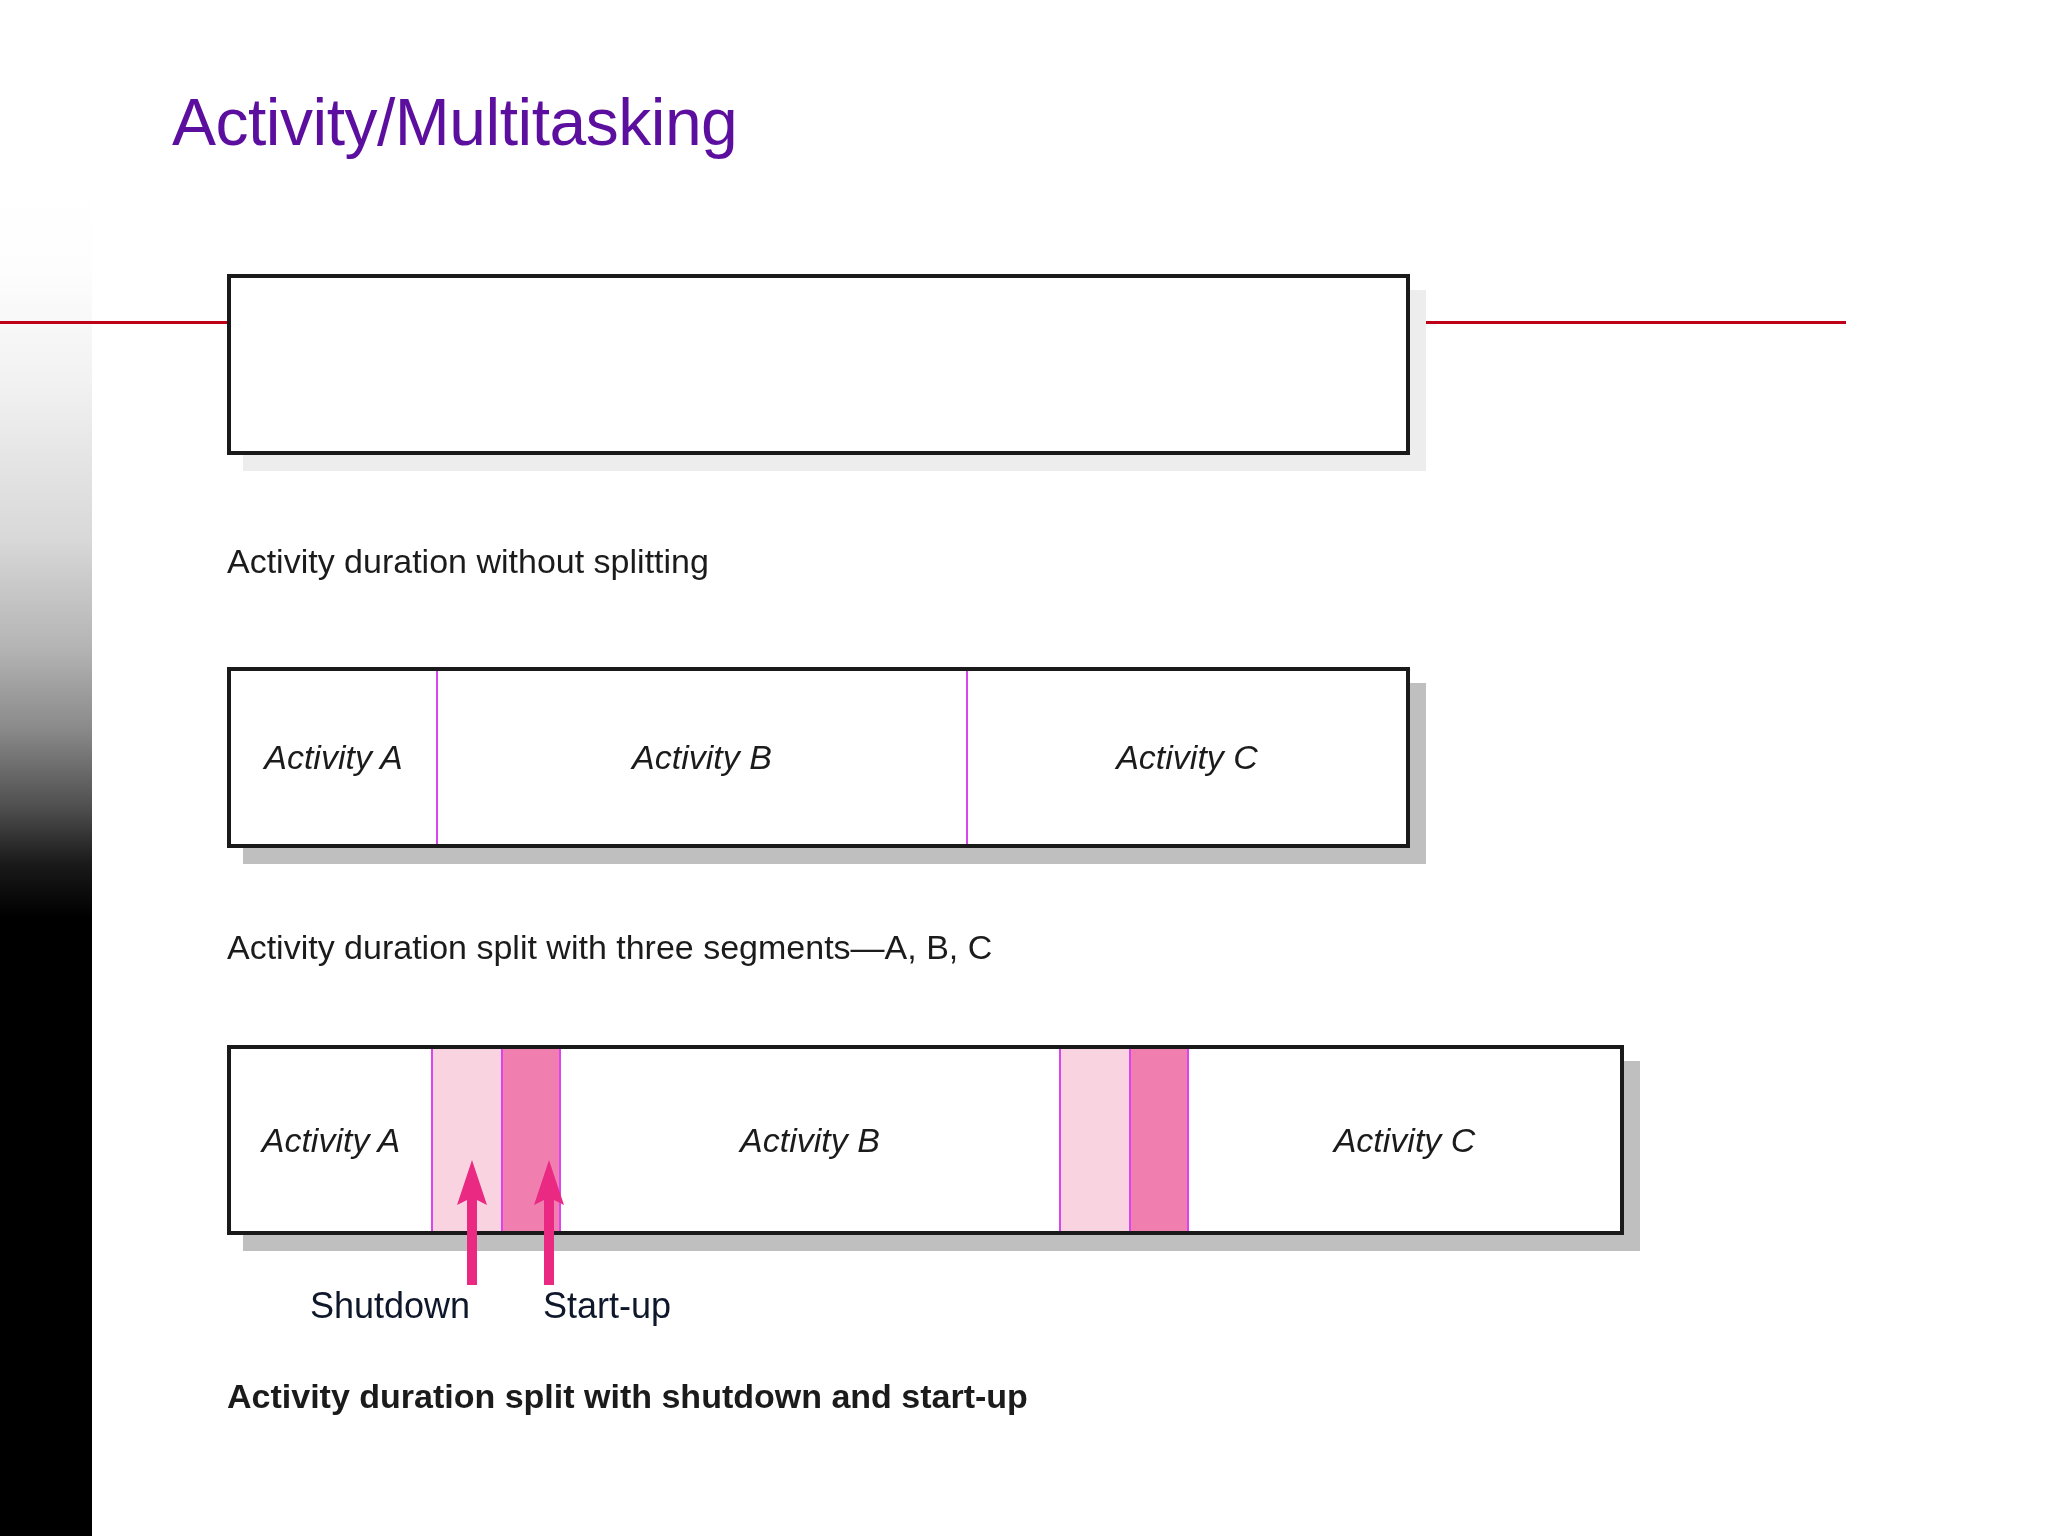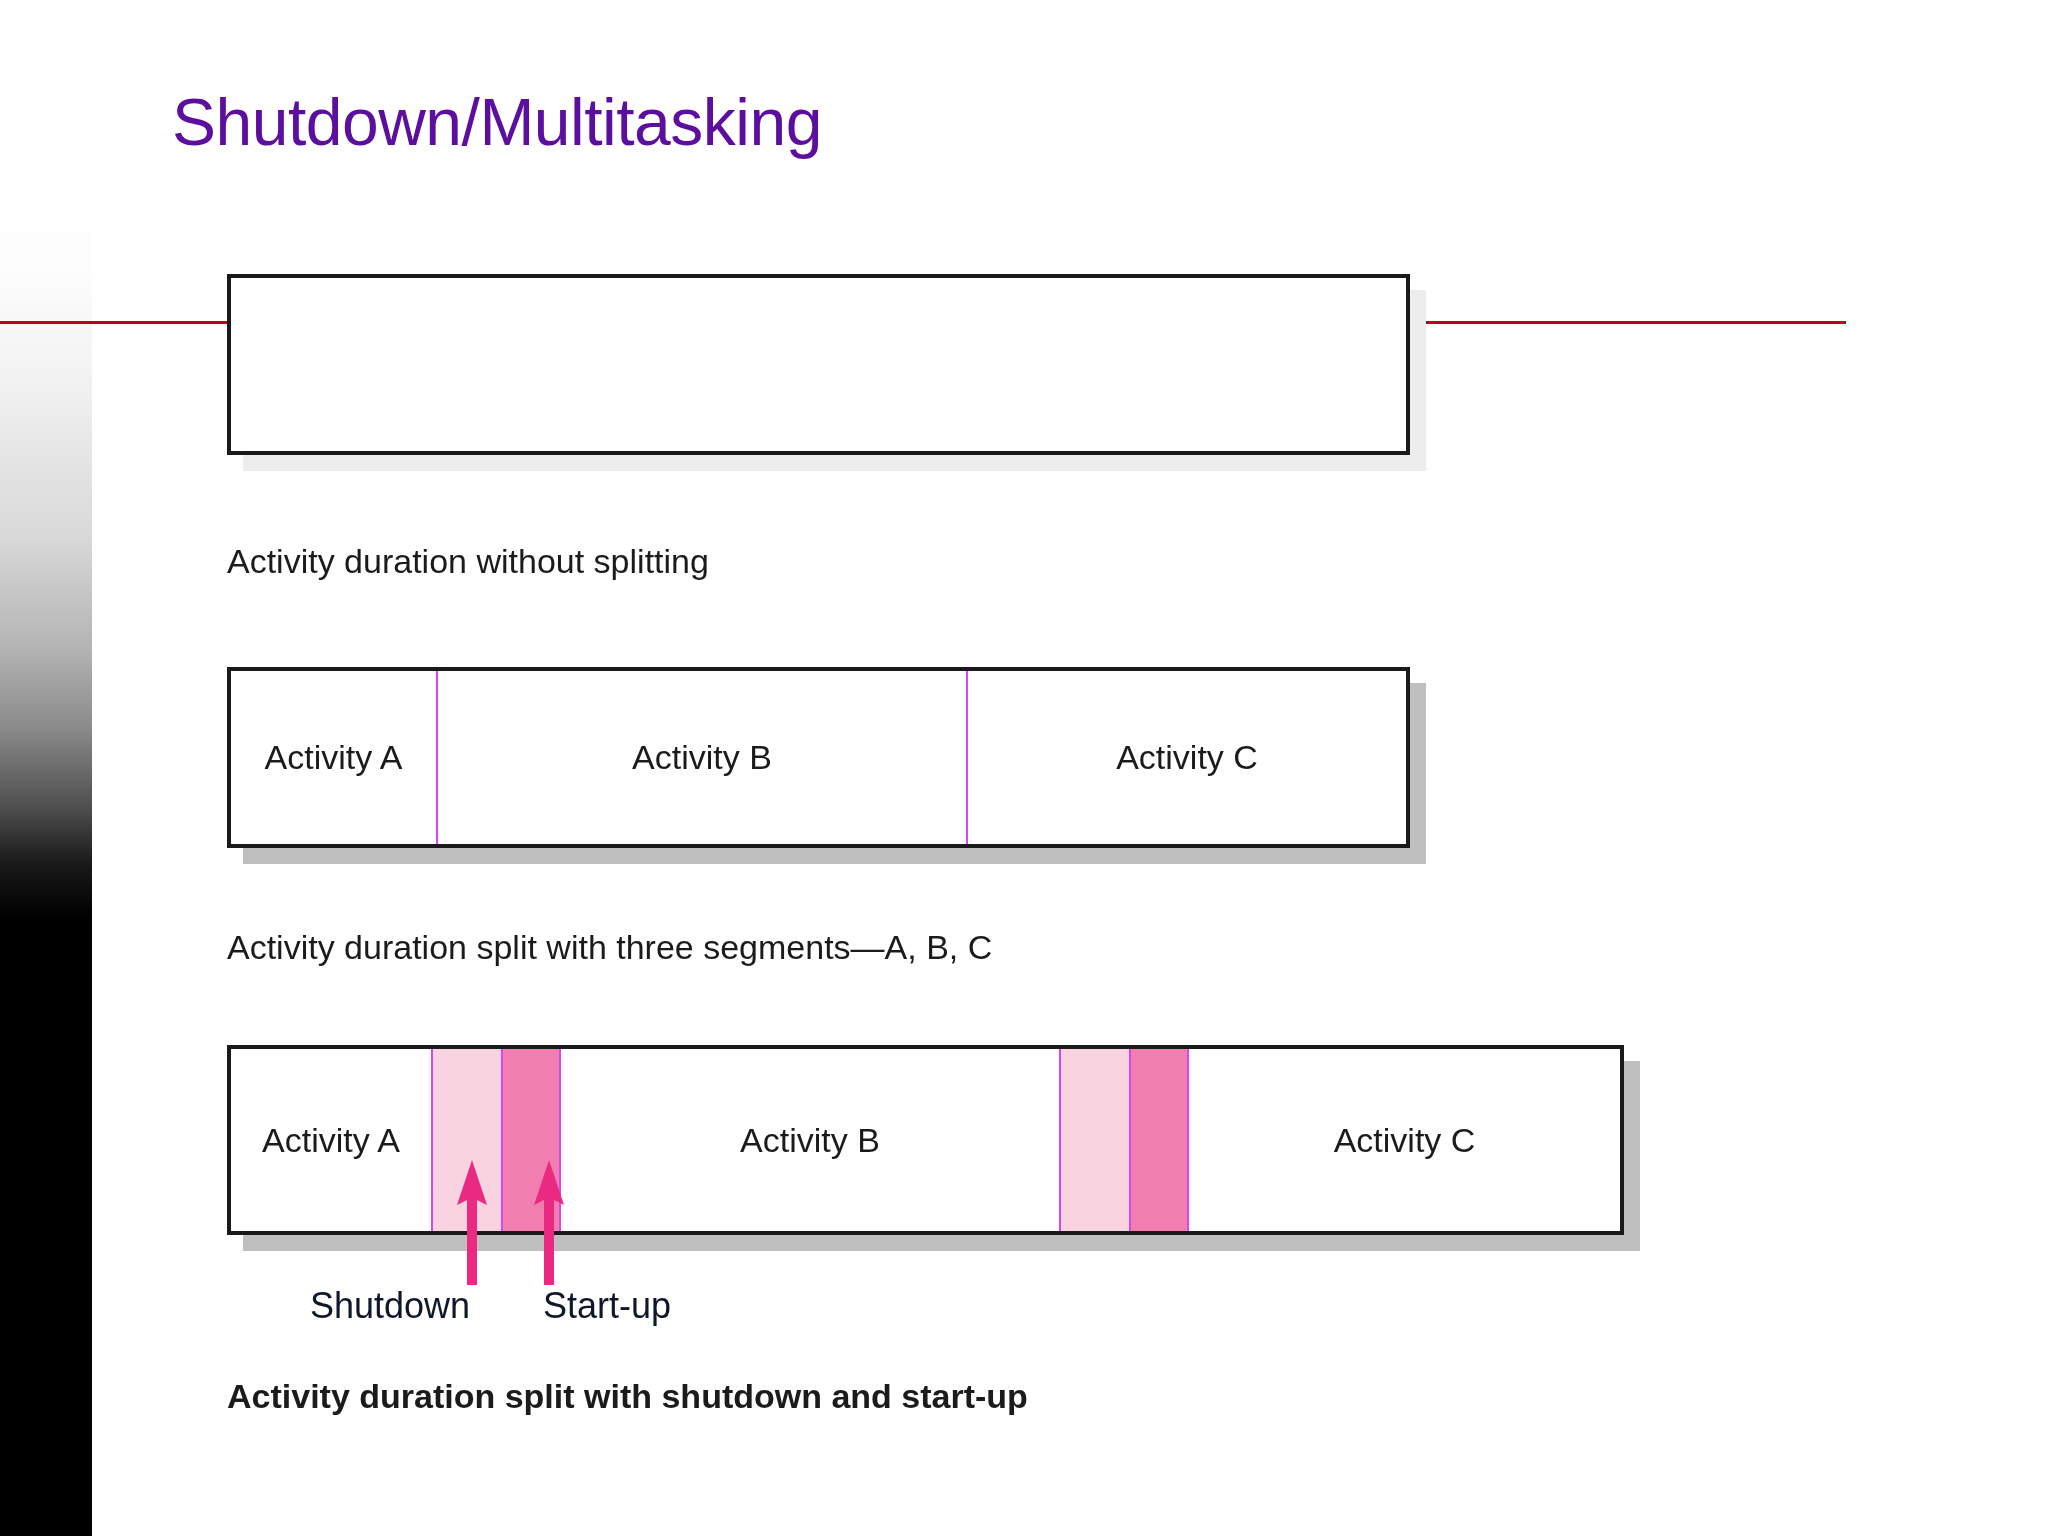--- a/index.html
+++ b/index.html
@@ -64,20 +64,21 @@
   }
   .bar-shadow.light { background: #ededed; }
 
   .bar {
     position: absolute;
     box-sizing: border-box;
     background: #14b8a6;
     border: 4px solid #1a1a1a;
     display: flex;
     align-items: center;
+    font-style: italic;
   }
 
   .seg {
     position: relative;
     height: 100%;
     box-sizing: border-box;
     display: flex;
     align-items: center;
     justify-content: center;
     background: #ffffff;
@@ -114,21 +115,21 @@
     color: #0f172a;
     white-space: nowrap;
   }
 </style>
 </head>
 <body>
 
 <div class="left-band"></div>
 <div class="red-rule"></div>
 
-<div class="slide-title">Shutdown/Multitasking</div>
+<div class="slide-title">Activity/Multitasking</div>
 
 <div class="bar-shadow light" style="left:243px; top:290px; width:1183px; height:181px;"></div>
 
 <div class="bar" style="left:227px; top:274px; width:1183px; height:181px;">
   <div class="seg" style="width:100%;">
     <span class="seg-label"></span>
   </div>
 </div>
 
 <div class="caption" style="left:227px; top:498px;">Activity duration without splitting</div>

